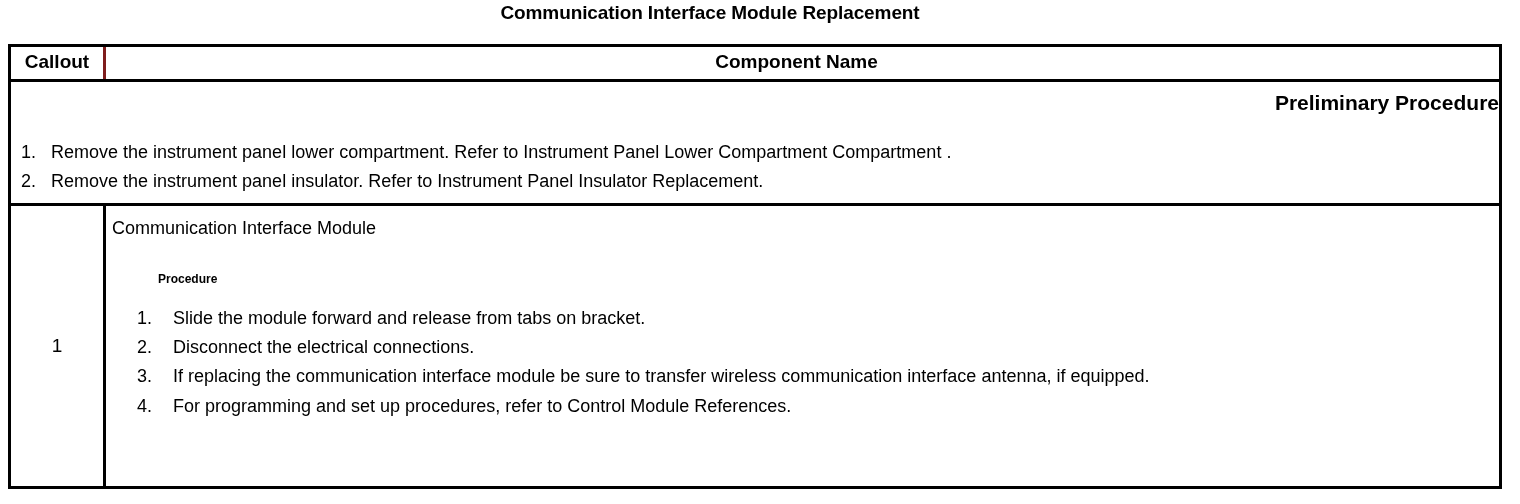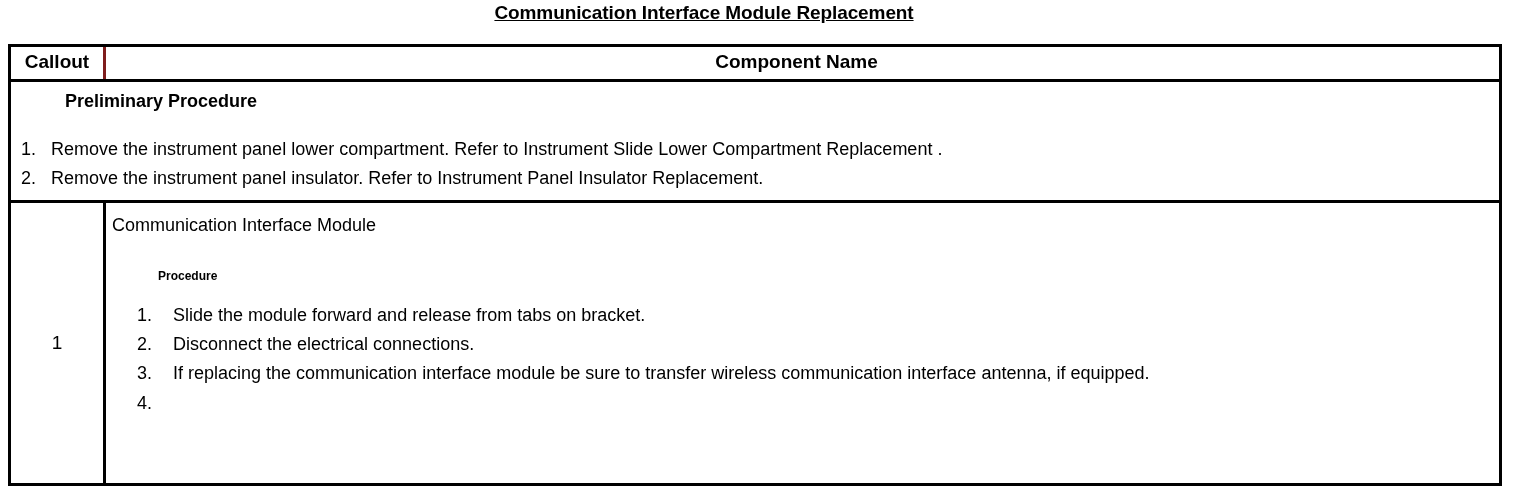--- a/index.html
+++ b/index.html
@@ -15,28 +15,27 @@
     overflow: hidden;
   }
   .page {
     position: relative;
     width: 1520px;
     height: 504px;
     background: #ffffff;
   }
   .doc-title {
     position: absolute;
-    left: 0;
+    left: 6px;
     top: 2px;
     width: 1408px;
     text-align: center;
     font-size: 19px;
     font-weight: bold;
     letter-spacing: -0.1px;
-    text-decoration: underline;
   }
   .table {
     position: absolute;
     left: 8px;
     top: 44px;
     width: 1494px;
     border: 3px solid #000000;
     box-sizing: border-box;
     background: #ffffff;
   }
@@ -71,23 +70,24 @@
     font-weight: bold;
     font-size: 19px;
     padding: 4px 12px 6px 0;
   }
   .cell-prelim {
     flex: 1 1 auto;
     box-sizing: border-box;
     padding: 0;
   }
   .prelim-heading {
-    font-size: 18px;
+    font-size: 21px;
     font-weight: bold;
     margin: 9px 0 0 54px;
+    text-align: right;
   }
   ol.num-list {
     list-style: none;
     margin: 0;
     padding: 0;
   }
   ol.num-list.prelim-list {
     margin: 23px 0 6px 0;
   }
   ol.num-list.proc-list {
@@ -150,21 +150,21 @@
       <div class="cell-callout header">Callout</div>
       <div class="cell-name header">Component Name</div>
     </div>
 
     <div class="row prelim-row">
       <div class="cell-prelim">
         <div class="prelim-heading">Preliminary Procedure</div>
         <ol class="num-list prelim-list">
           <li>
             <span class="marker">1.</span>
-            <span>Remove the instrument panel lower compartment. Refer to Instrument Slide Lower Compartment Replacement .</span>
+            <span>Remove the instrument panel lower compartment. Refer to Instrument Panel Lower Compartment Compartment .</span>
           </li>
           <li>
             <span class="marker">2.</span>
             <span>Remove the instrument panel insulator. Refer to Instrument Panel Insulator Replacement.</span>
           </li>
         </ol>
       </div>
     </div>
 
     <div class="row body-row">
@@ -180,19 +180,20 @@
           <li>
             <span class="marker">2.</span>
             <span>Disconnect the electrical connections.</span>
           </li>
           <li>
             <span class="marker">3.</span>
             <span>If replacing the communication interface module be sure to transfer wireless communication interface antenna, if equipped.</span>
           </li>
           <li>
             <span class="marker">4.</span>
+            <span>For programming and set up procedures, refer to Control Module References.</span>
           </li>
         </ol>
       </div>
     </div>
 
   </div>
 </div>
 
 </body></html>

